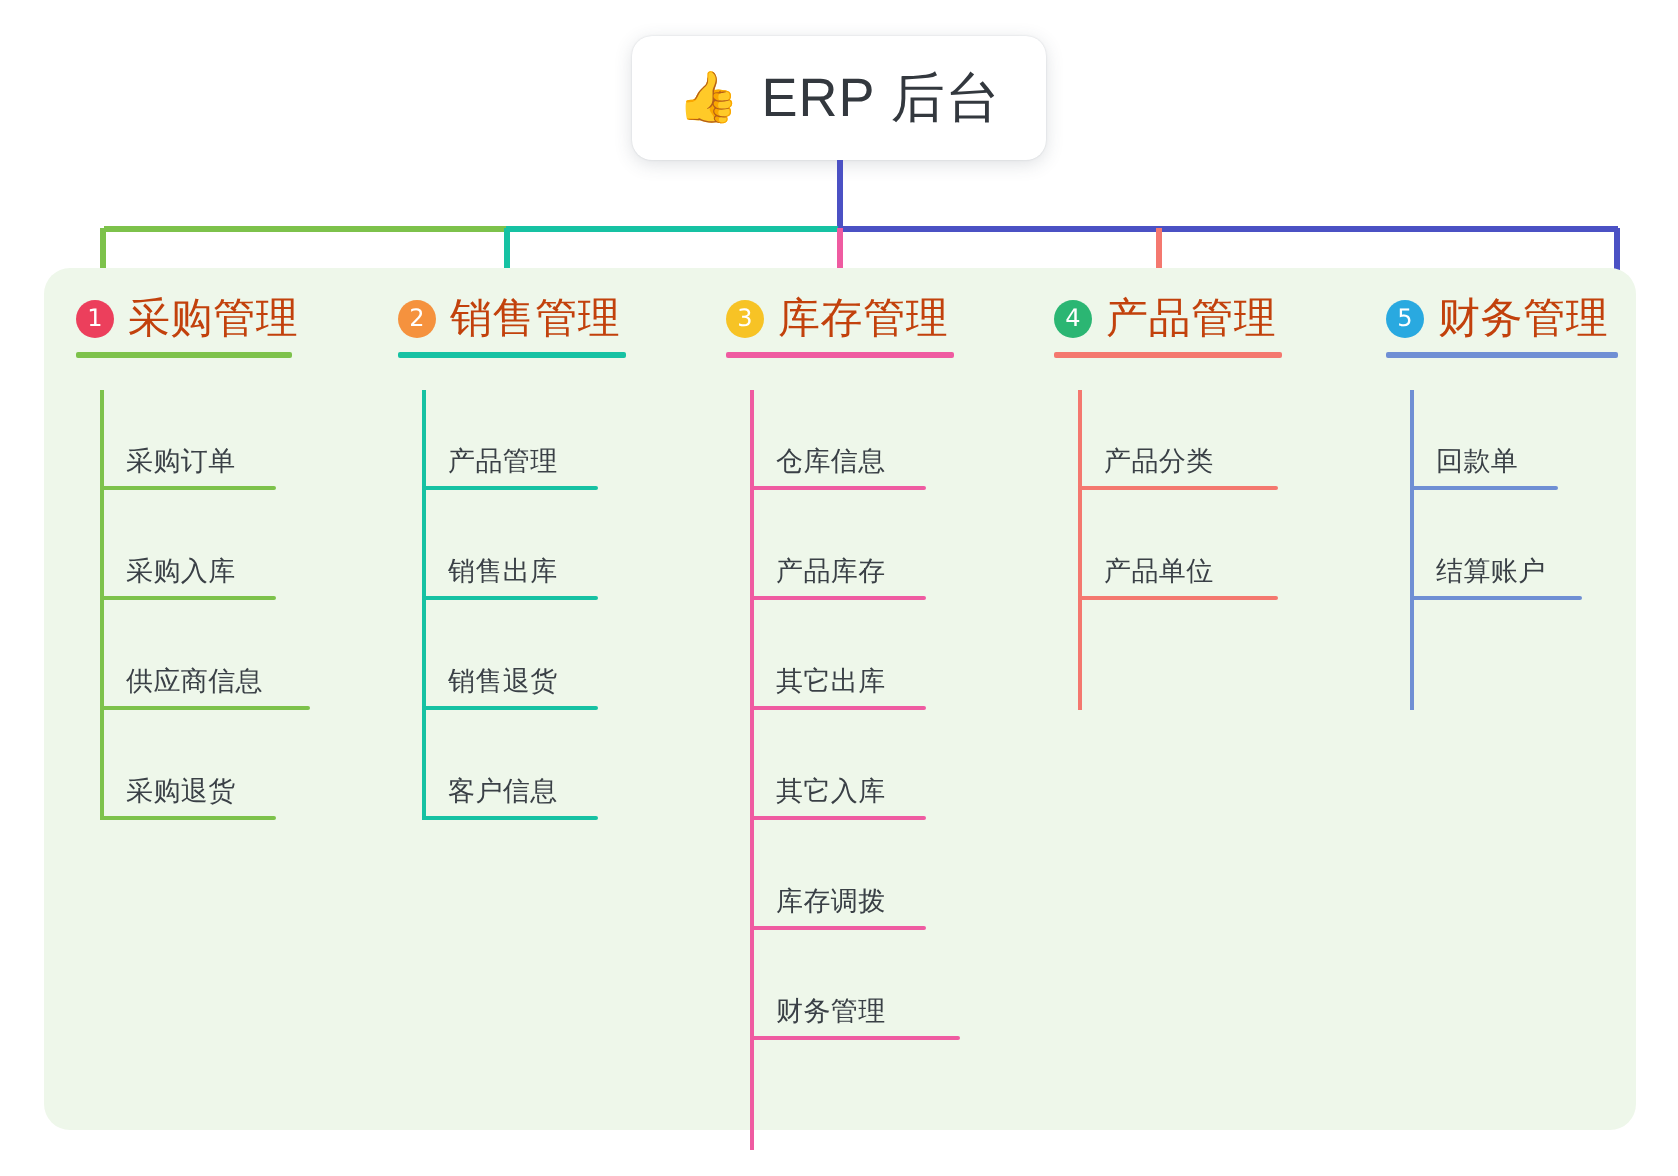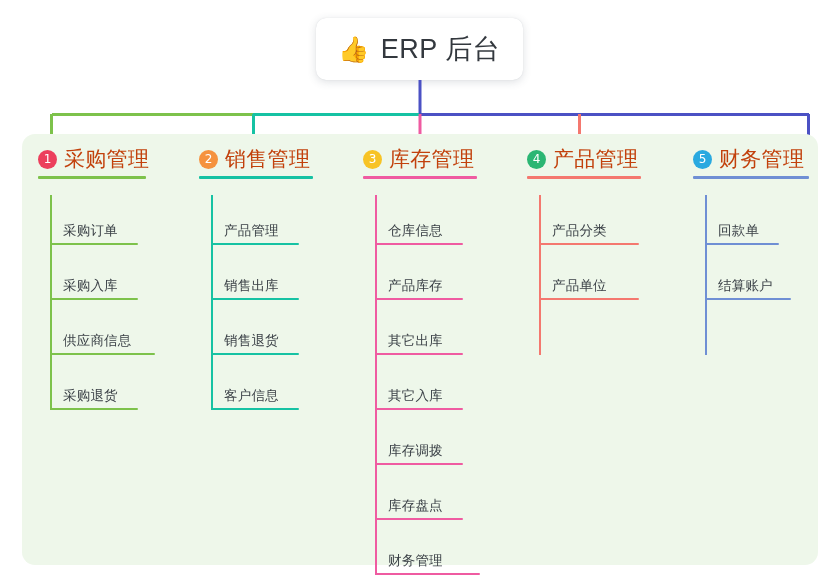--- a/index.html
+++ b/index.html
@@ -201,24 +201,20 @@
             </div>
             <div class="item">
               <span class="item-label">其它入库</span>
               <div class="item-rule" style="width: 88px; background: rgb(239, 91, 161);"></div>
             </div>
             <div class="item">
               <span class="item-label">库存调拨</span>
               <div class="item-rule" style="width: 88px; background: rgb(239, 91, 161);"></div>
             </div>
             <div class="item">
-              <span class="item-label">库存盘点</span>
-              <div class="item-rule" style="width: 88px; background: rgb(239, 91, 161);"></div>
-            </div>
-            <div class="item">
               <span class="item-label">财务管理</span>
               <div class="item-rule" style="width: 105px; background: rgb(239, 91, 161);"></div>
             </div>
           </div>
         </div>
       </div>
       <div class="column" style="left: 527px;">
         <div class="col-header">
           <span class="badge" style="background: rgb(43, 182, 115);">4</span>
           <span class="col-title">产品管理</span>

